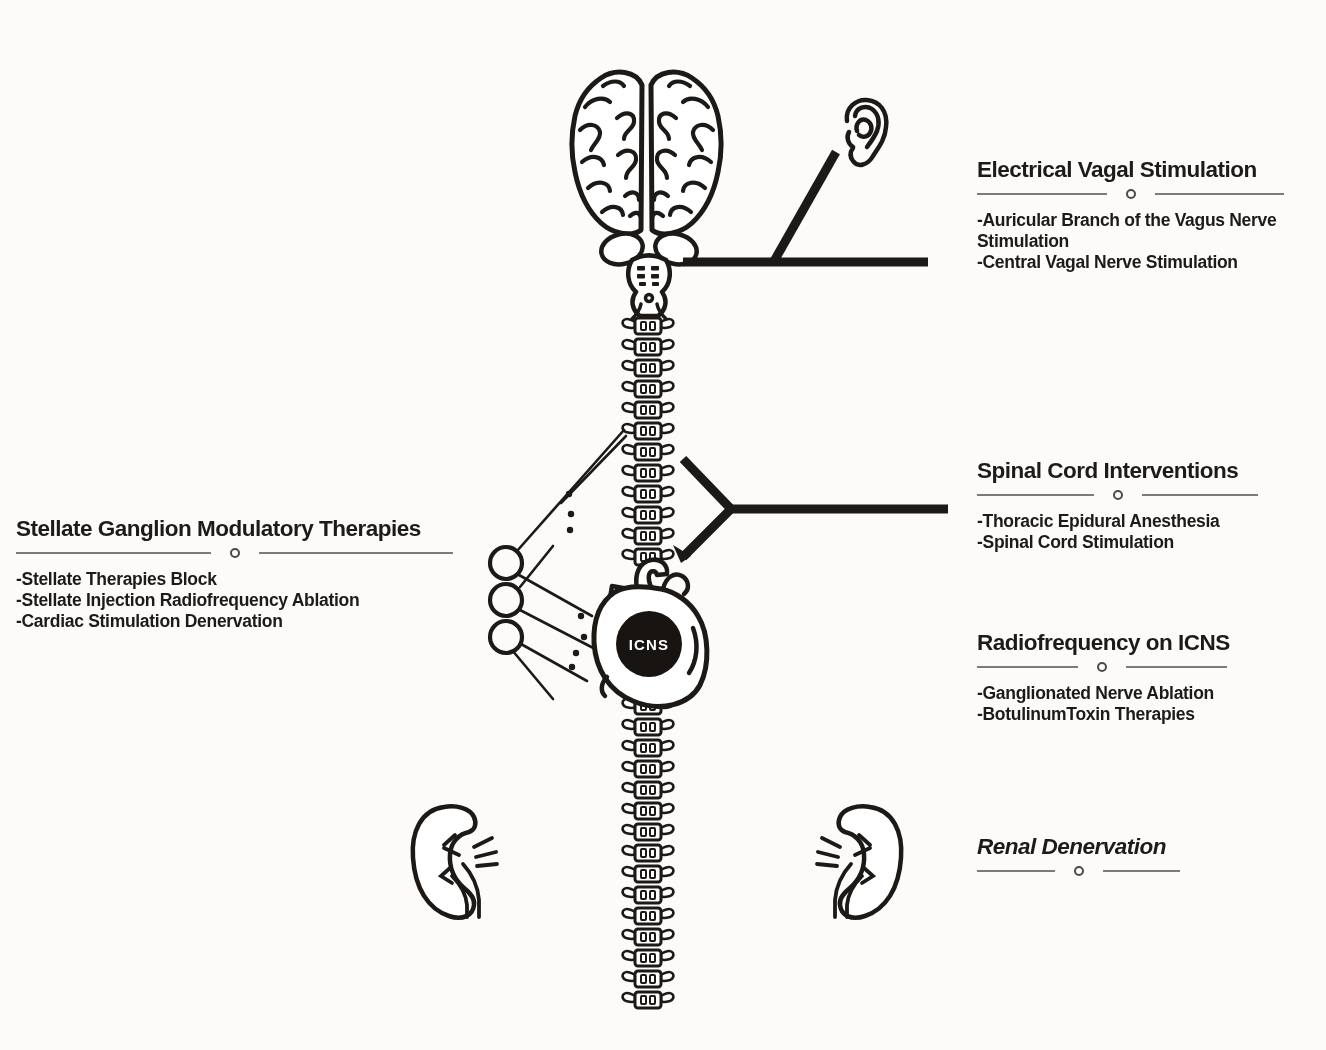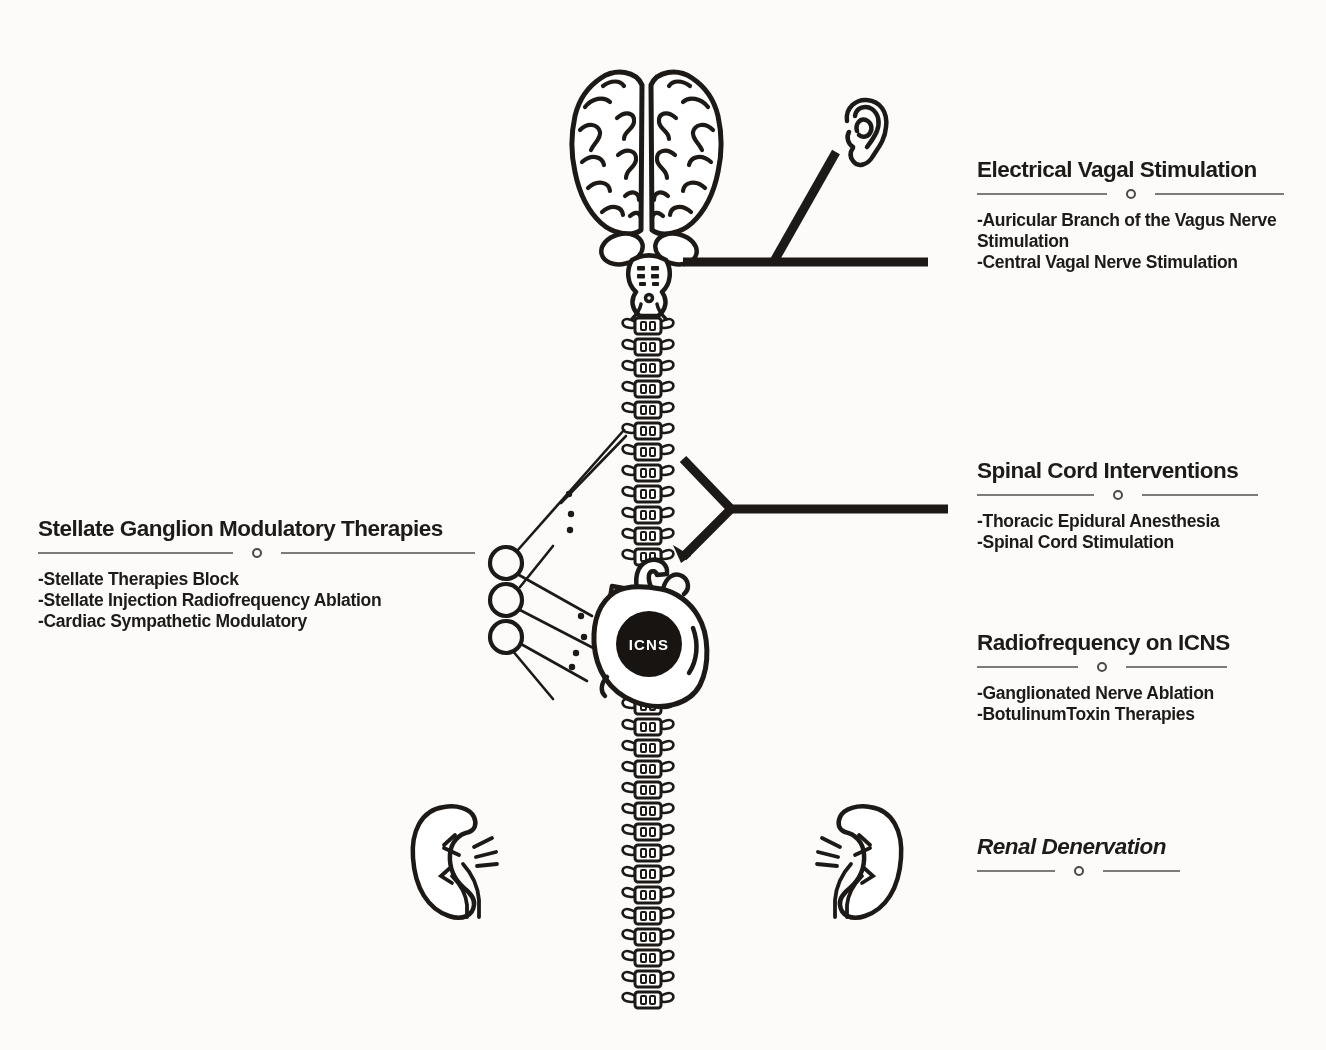--- a/index.html
+++ b/index.html
@@ -217,31 +217,31 @@
       <span class="ln"></span>
       <span class="dot"></span>
       <span class="ln"></span>
     </div>
     <ul>
       <li>-Thoracic Epidural Anesthesia</li>
       <li>-Spinal Cord Stimulation</li>
     </ul>
   </div>
 
-  <div class="section" style="left:38px; top:515px; width:452px;">
+  <div class="section" style="left:16px; top:515px; width:452px;">
     <h2>Stellate Ganglion Modulatory Therapies</h2>
     <div class="rule" style="width:437px;">
       <span class="ln"></span>
       <span class="dot"></span>
       <span class="ln"></span>
     </div>
     <ul>
       <li>-Stellate Therapies Block</li>
       <li>-Stellate Injection Radiofrequency Ablation</li>
-      <li>-Cardiac Sympathetic Modulatory</li>
+      <li>-Cardiac Stimulation Denervation</li>
     </ul>
   </div>
 
   <div class="section" style="left:977px; top:629px; width:320px;">
     <h2>Radiofrequency on ICNS</h2>
     <div class="rule" style="width:250px;">
       <span class="ln"></span>
       <span class="dot"></span>
       <span class="ln"></span>
     </div>

